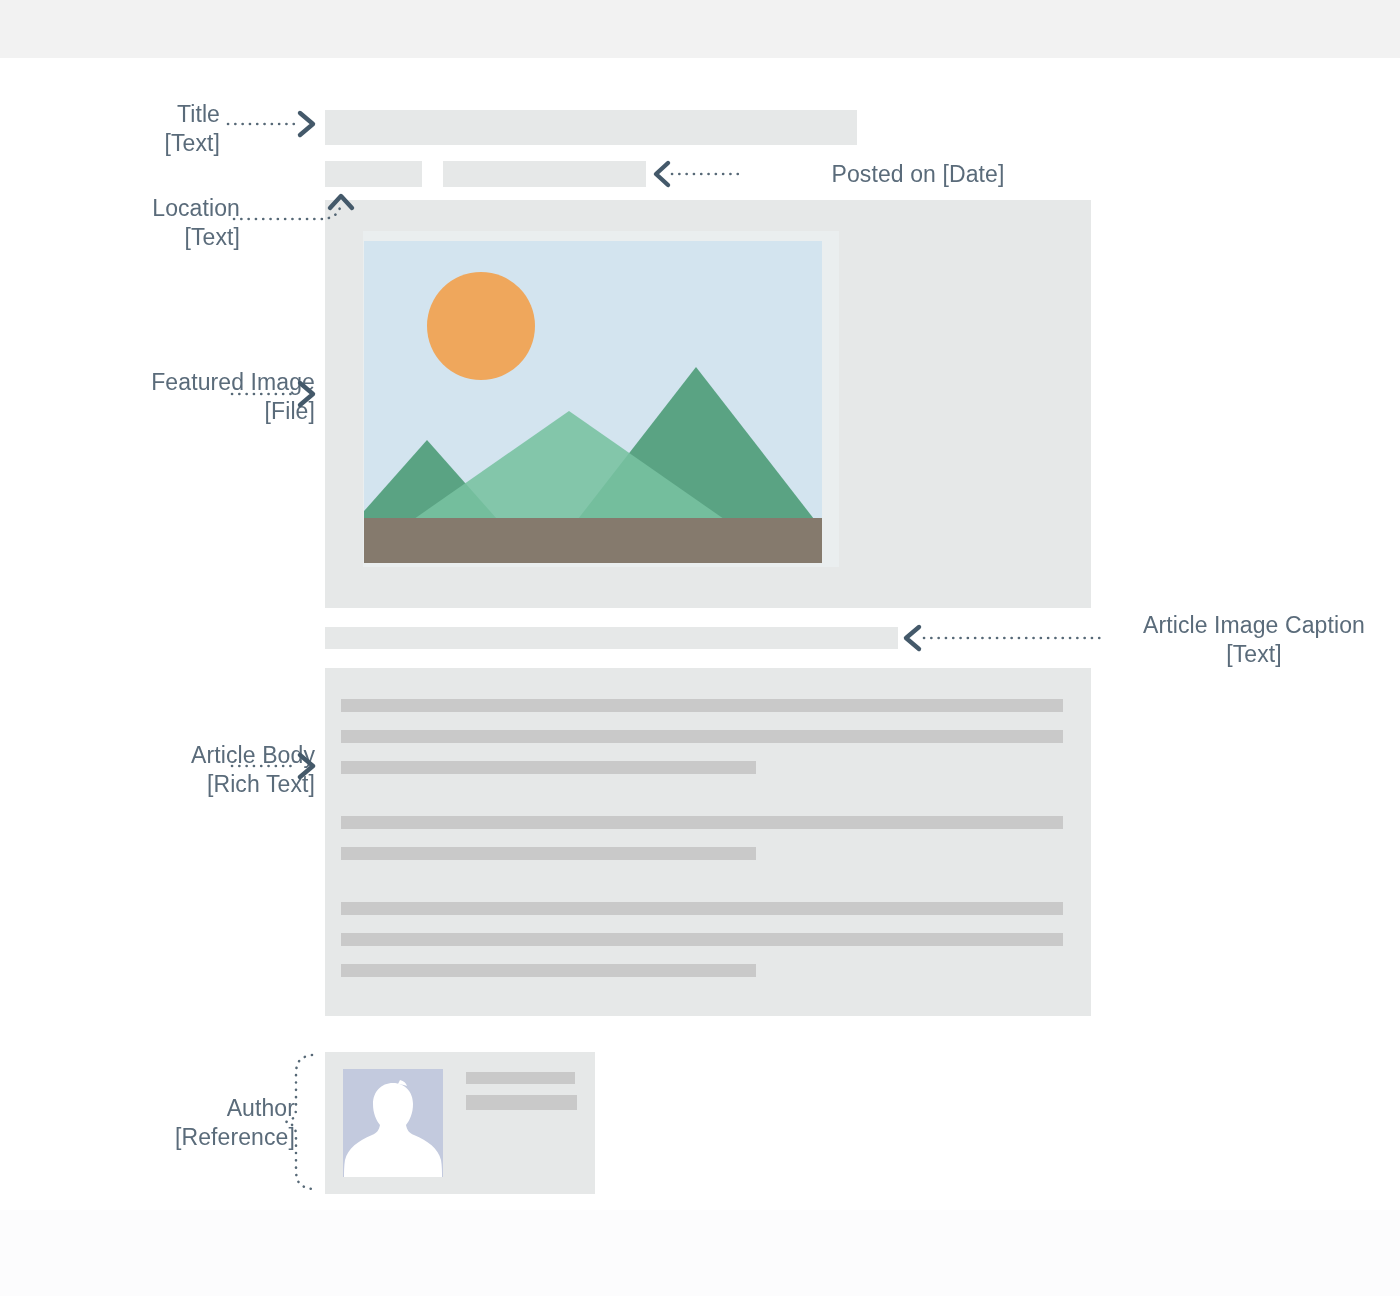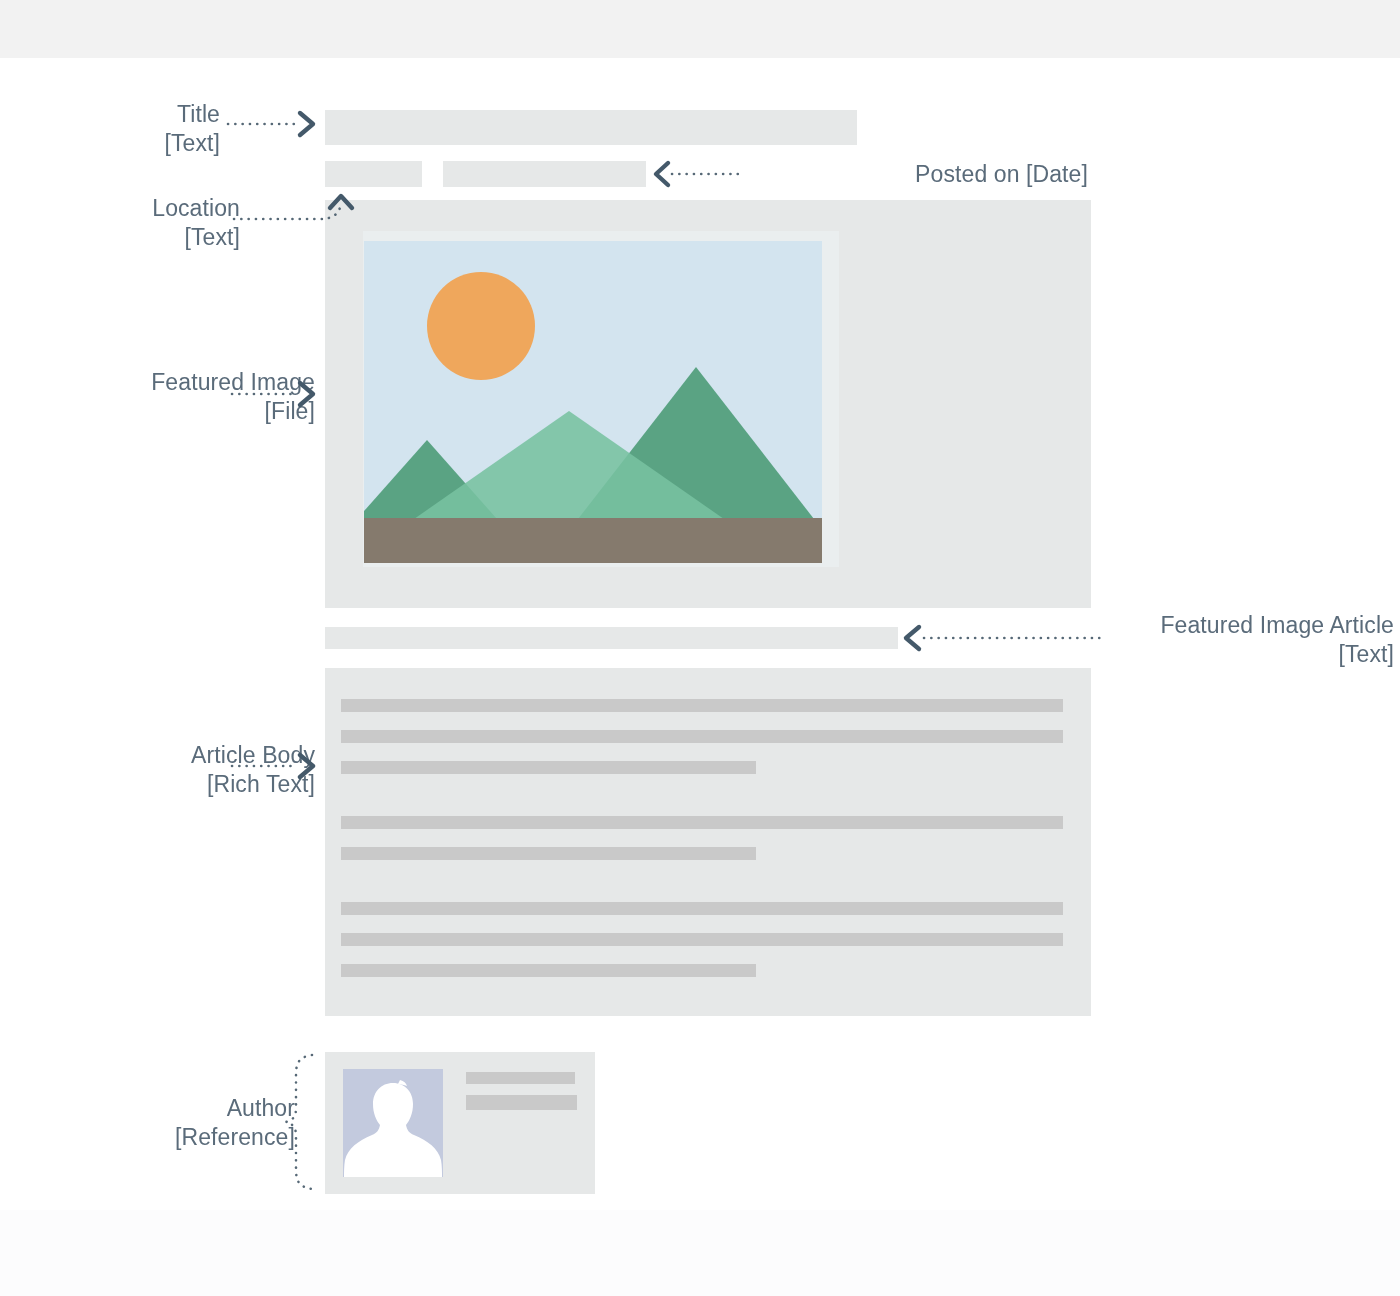--- a/index.html
+++ b/index.html
@@ -95,21 +95,21 @@
   
   .label {
     position: absolute;
     color: #5a6b7a;
     font-size: 23px;
     line-height: 29px;
     letter-spacing: .1px;
     white-space: pre-line;
   }
   .label-right { text-align: right; }
-  .label-left  { text-align: right; }
+  .label-left  { text-align: center; }
 
   #label-title              { right: 1180px; top: 100px; width: 300px; }
   #label-location           { right: 1160px; top: 194px; width: 300px; }
   #label-featured-image     { right: 1085px; top: 368px; width: 340px; }
   #label-article-body       { right: 1085px; top: 741px; width: 340px; }
   #label-author             { right: 1105px; top: 1094px; width: 320px; }
   #label-posted-on          { left: 748px;  top: 160px;  width: 340px; }
   #label-featured-caption   { left: 1114px; top: 611px;  width: 280px; }
 
   
@@ -204,21 +204,21 @@
 [File]</div>
 
 <div class="label label-right" id="label-article-body">Article Body
 [Rich Text]</div>
 
 <div class="label label-right" id="label-author">Author
 [Reference]</div>
 
 <div class="label label-left" id="label-posted-on">Posted on [Date]</div>
 
-<div class="label label-left" id="label-featured-caption">Featured Image Article
+<div class="label label-left" id="label-featured-caption">Article Image Caption
 [Text]</div>
 
 <svg id="connectors" viewBox="0 0 1400 1296" xmlns="http://www.w3.org/2000/svg">
 
   <line class="conn-line" x1="228" y1="124" x2="296" y2="124"></line>
   <polyline class="conn-head" points="300,113 313,124 300,135"></polyline>
 
   <path class="conn-brace" d="M234,219 L320,219 Q340,219 341,202"></path>
   <polyline class="conn-head" points="330,208 341,196 352,208"></polyline>
 

